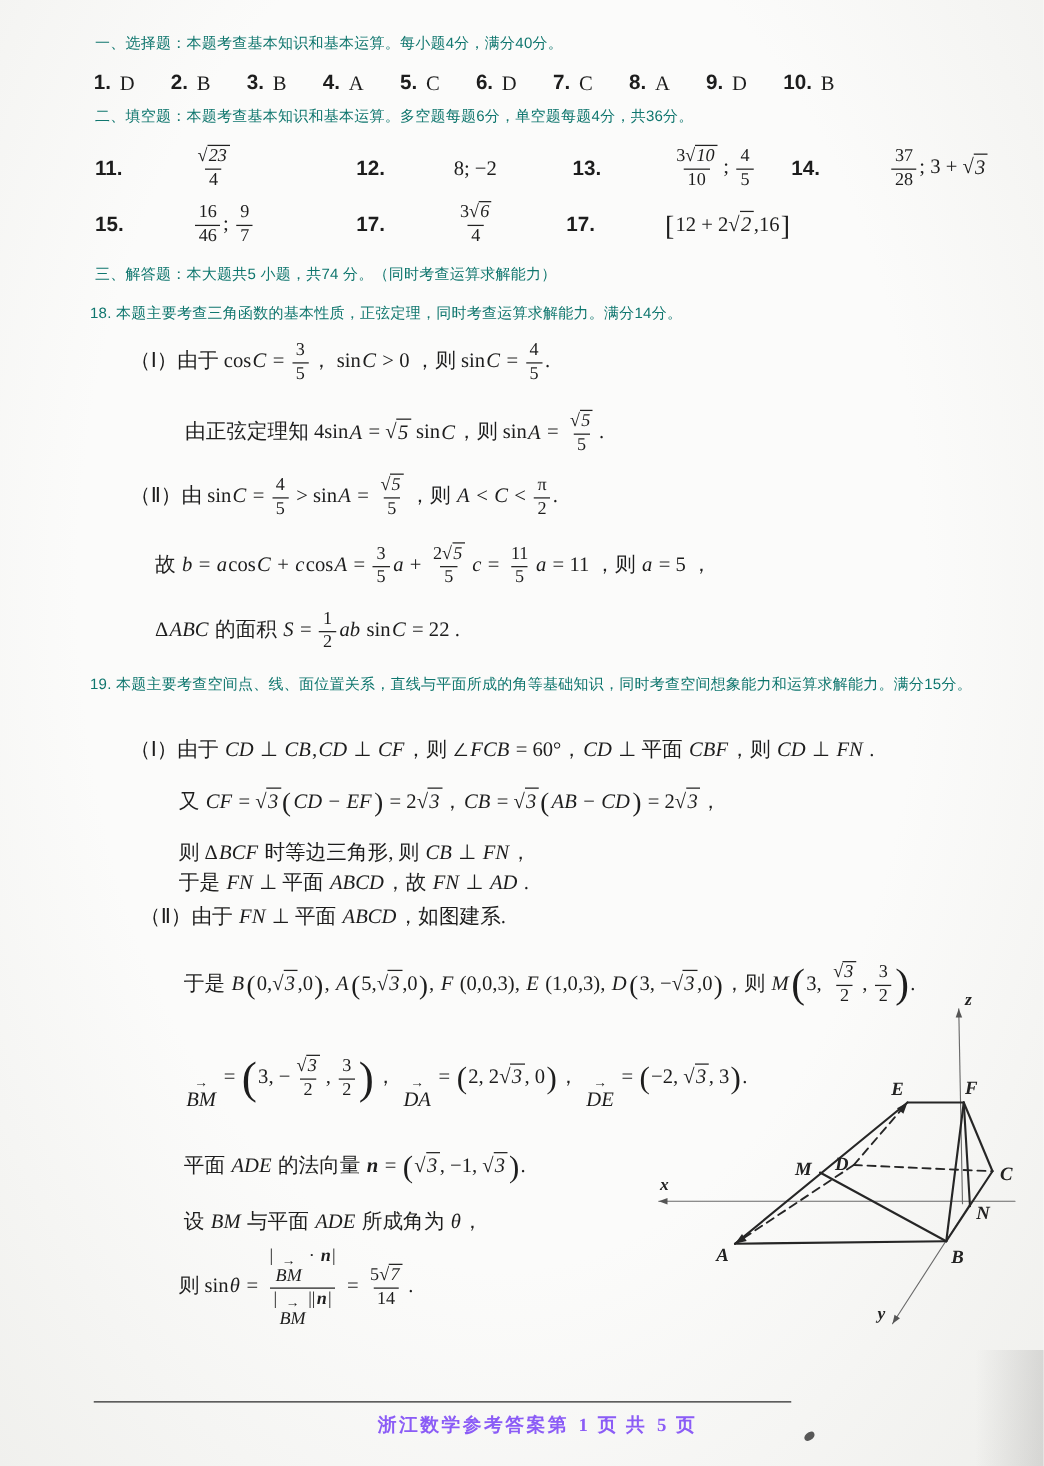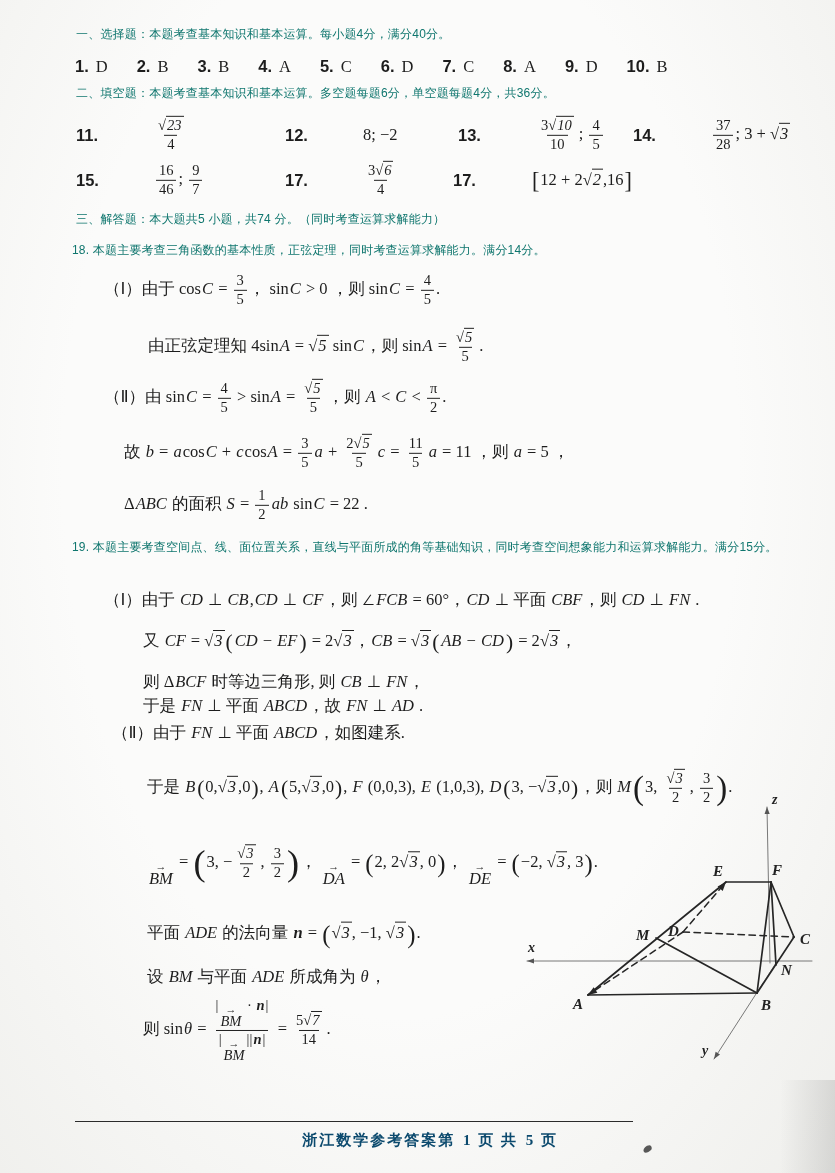--- a/index.html
+++ b/index.html
@@ -30,21 +30,21 @@
   .ans{display:inline-flex;gap:7px;}
   .anum{font-family:"Liberation Sans", sans-serif;font-weight:700;}
   .alet{font-family:"Liberation Serif", serif;}
   .blank{display:inline-flex;align-items:center;gap:44px;}
   .qnum{font-family:"Liberation Sans", sans-serif;font-weight:700;margin-right:11px;}
   #fig{position:absolute;left:0;top:0;pointer-events:none;}
   #fig text{font-family:"Liberation Serif", serif;font-style:italic;font-weight:600;font-size:15px;fill:#222;}
   #fig text.ax{font-size:14px;}
   .footer-rule{position:absolute;left:75px;top:1121px;width:558px;border-top:1.7px solid #2b2b2b;}
   .footer{position:absolute;top:1131px;left:95px;width:670px;text-align:center;
-          font-family:"Liberation Sans", sans-serif;font-weight:700;font-size:15px;letter-spacing:2px;color:#0c4a6e;}
+          font-family:"Liberation Sans", sans-serif;font-weight:700;font-size:15px;letter-spacing:2px;color:#8b5cf6;}
   .footer .tr{letter-spacing:0;padding:0 2px;}
   .mark1{position:absolute;left:643px;top:1146px;width:9px;height:6px;background:#3c3c3c;
          border-radius:60% 40% 55% 45%;transform:rotate(-28deg);opacity:.85;}
   .shadow-right{position:absolute;right:0;top:1080px;width:55px;height:93px;
          background:linear-gradient(to left, rgba(110,110,110,.20), rgba(110,110,110,0));}
 </style>
 </head>
 <body>
 
 <div class="line head" style="left:76px;top:26px">一、选择题：本题考查基本知识和基本运算。每小题4分，满分40分。</div>

